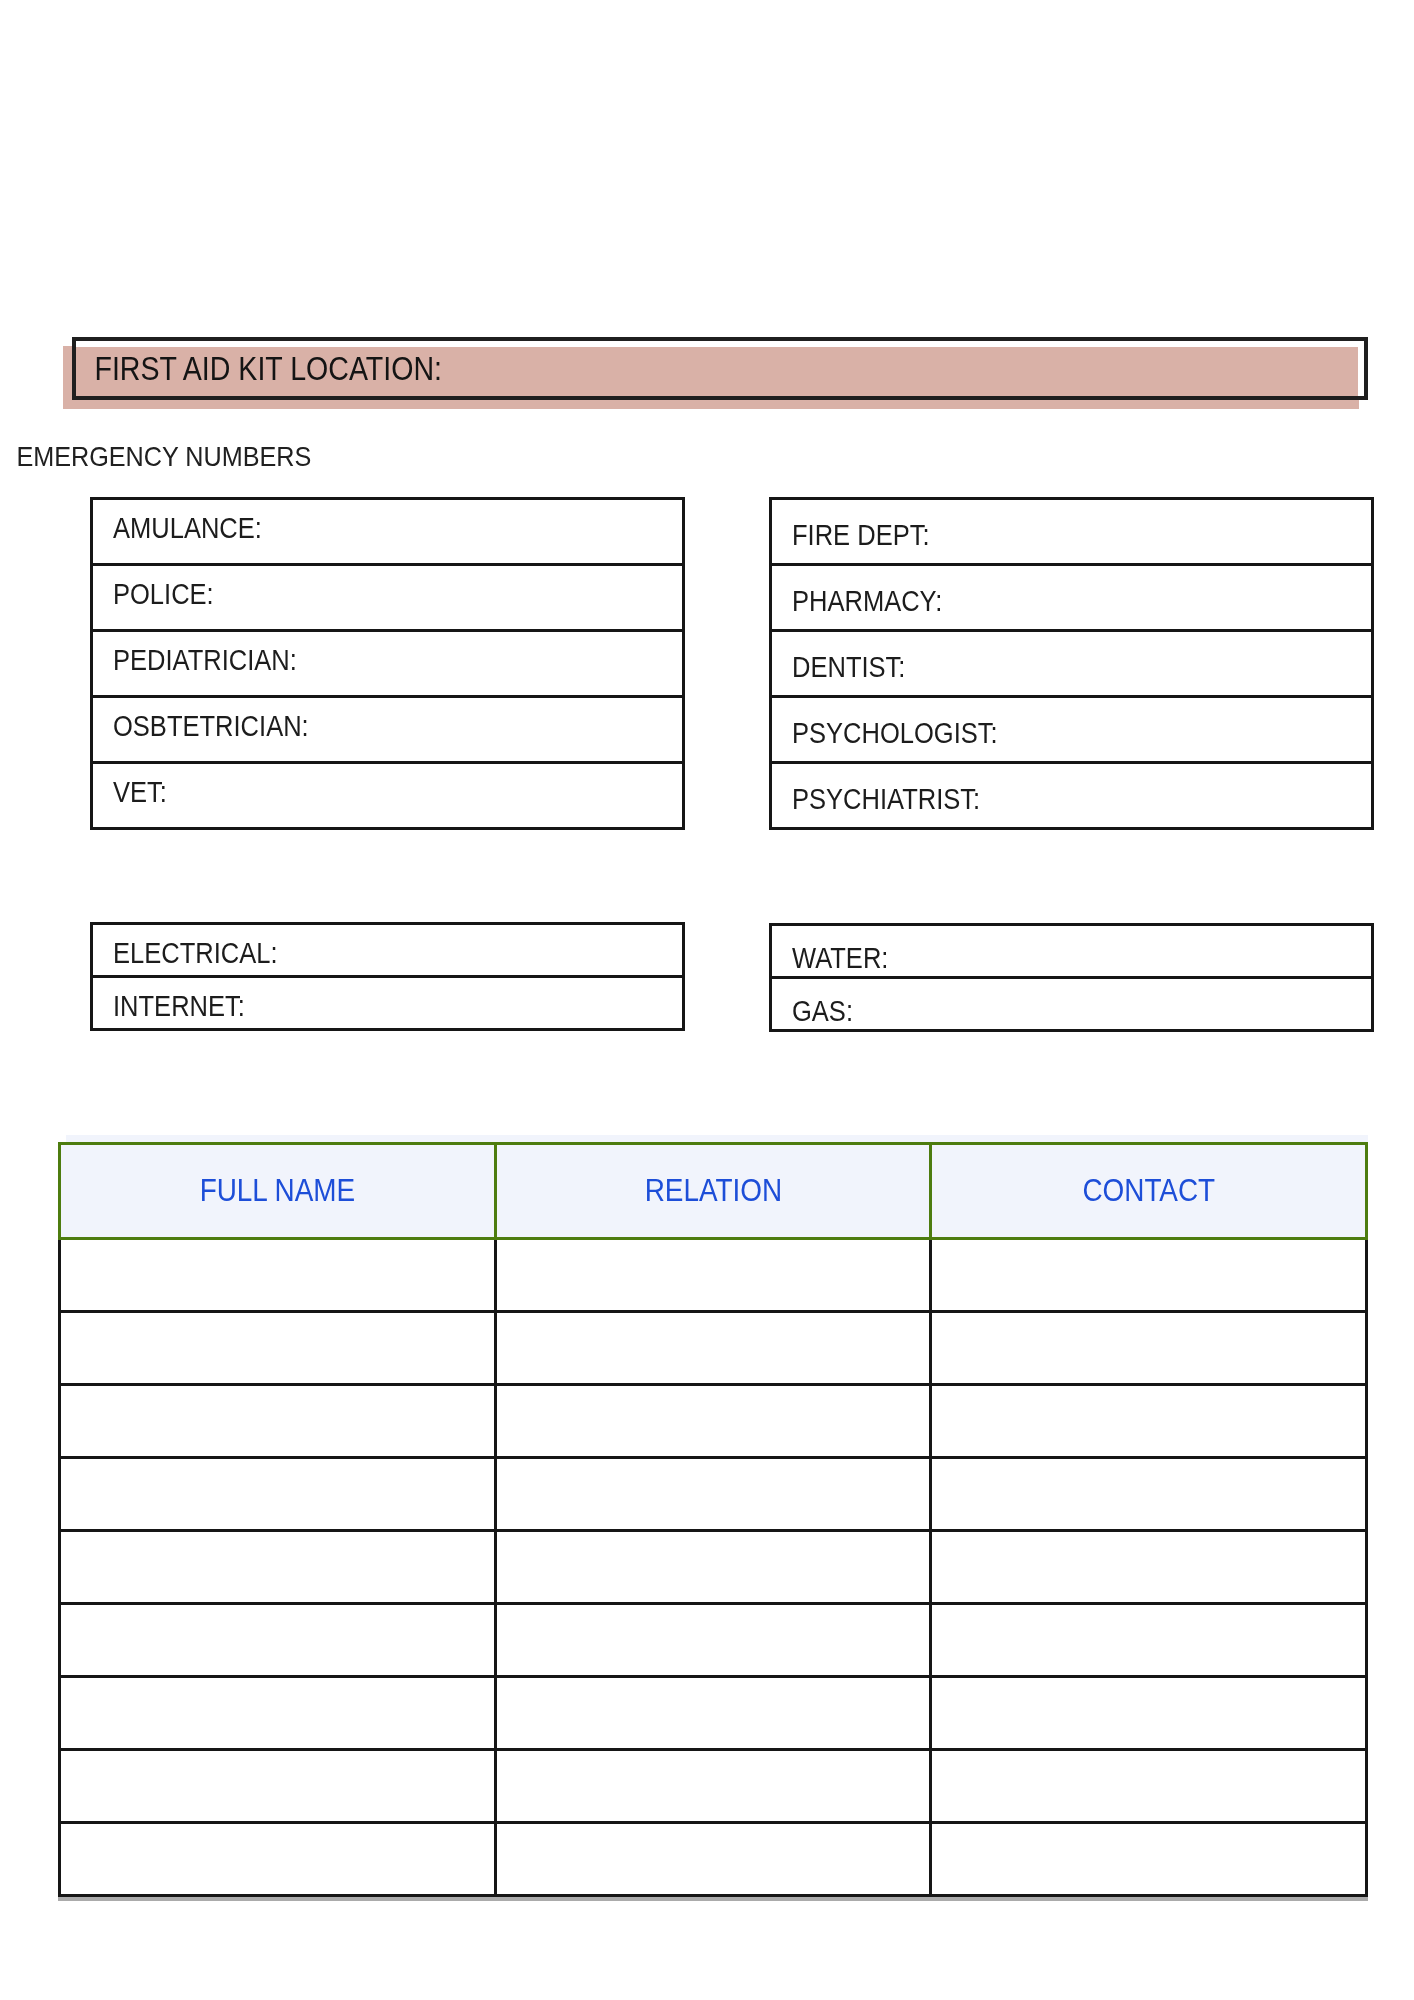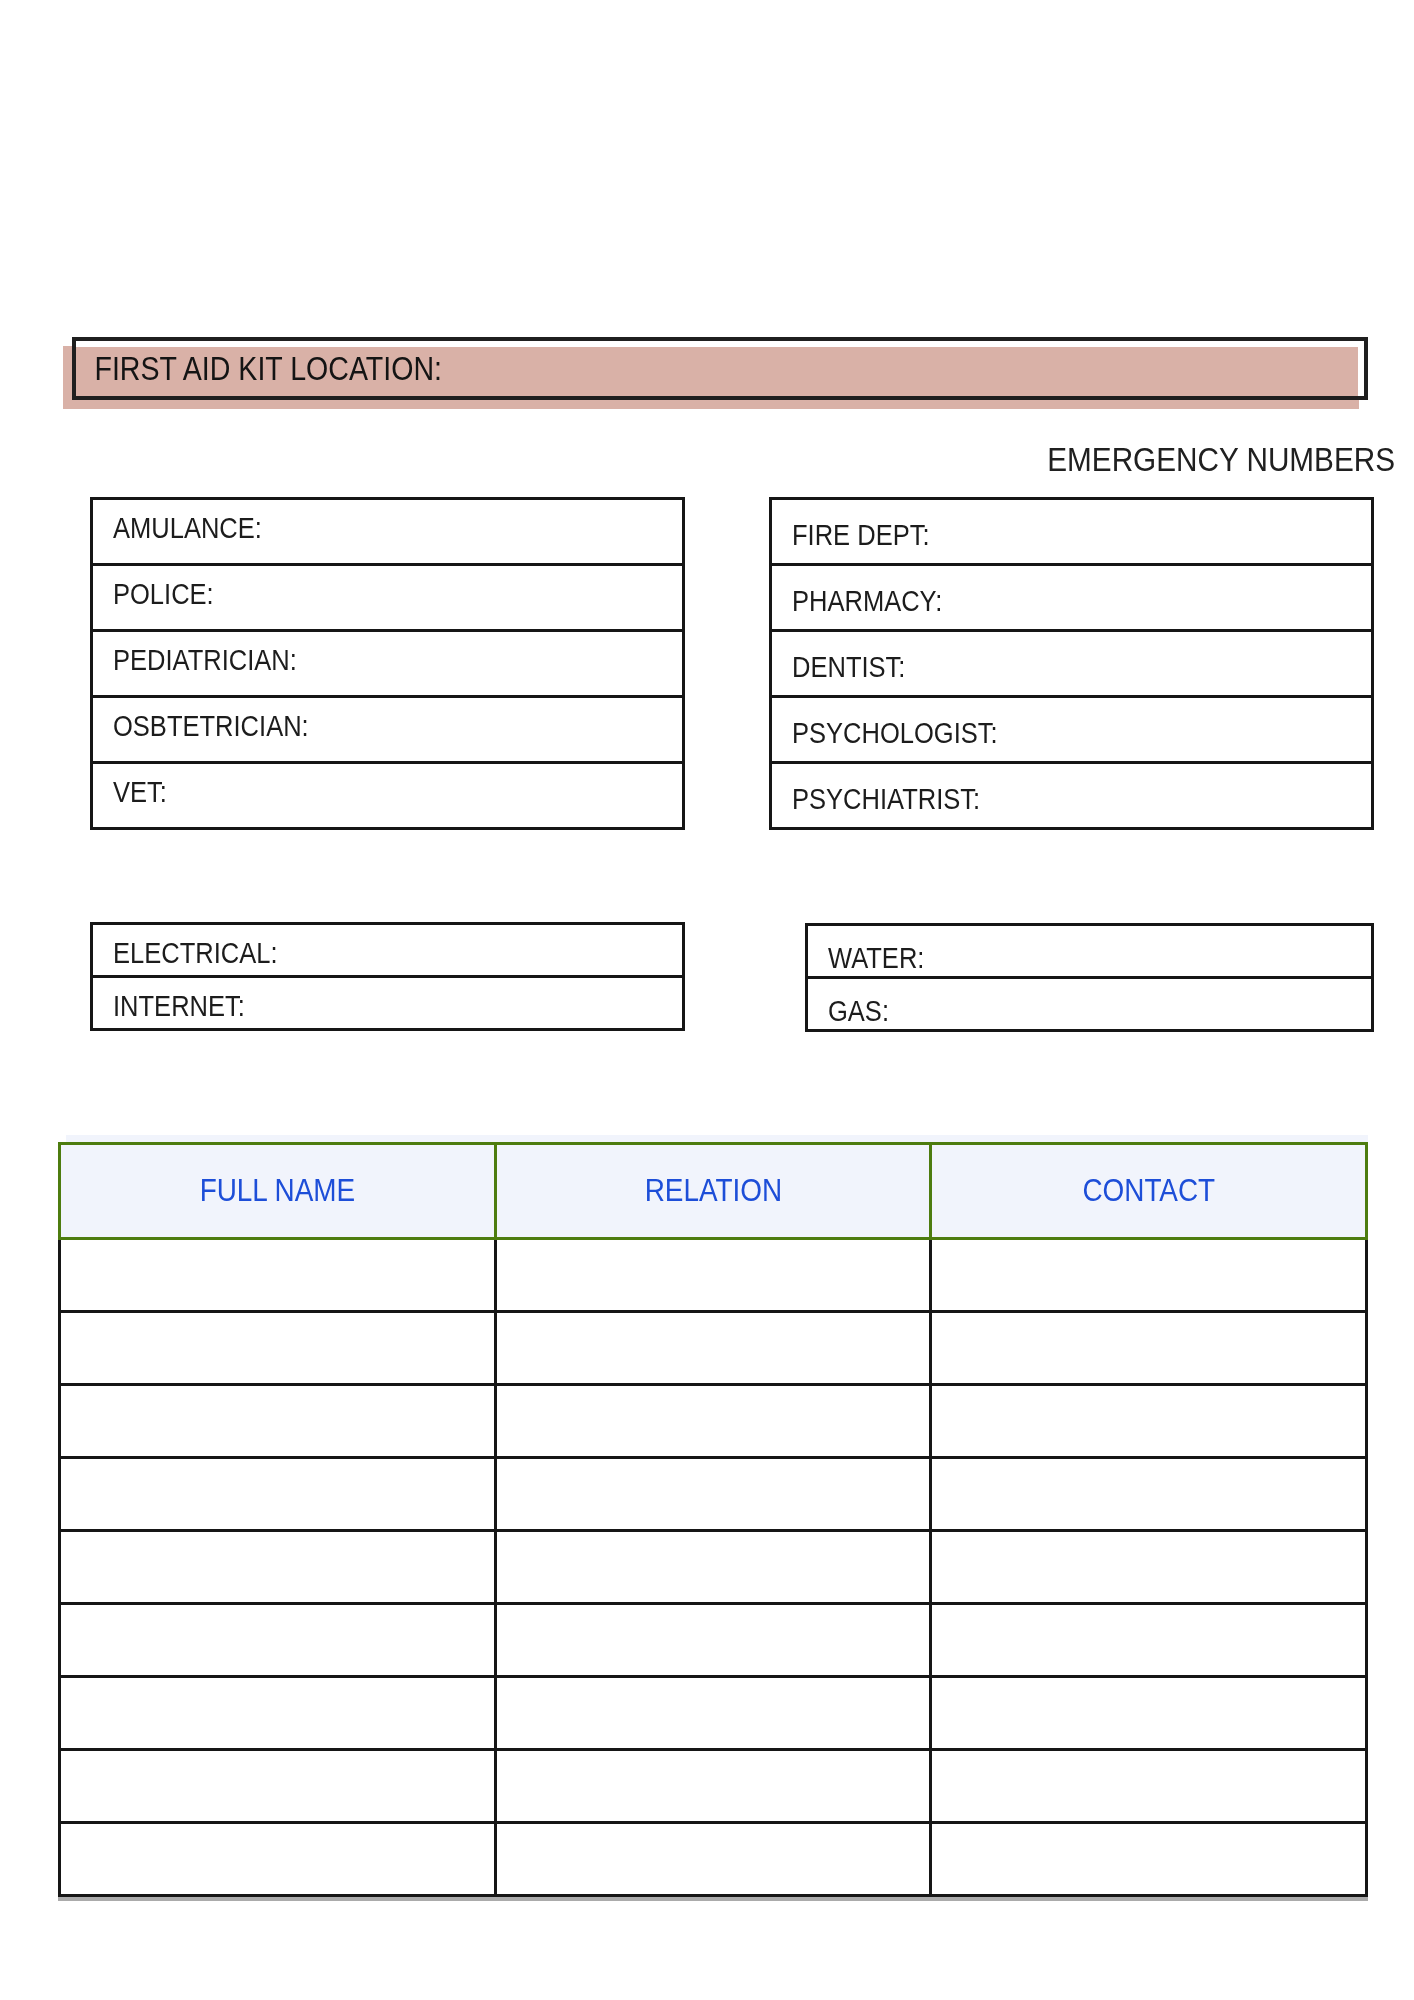--- a/index.html
+++ b/index.html
@@ -29,42 +29,42 @@
     box-shadow:-9px 9px 0 0 #d9b1a7, inset 0 6px 0 0 #ffffff, inset -6px 0 0 0 #ffffff;
     display:flex;align-items:center;
   }
   .firstaid-label{
     padding-left:22px;font-size:34px;color:#141414;white-space:nowrap;
     display:inline-block;transform:scaleX(0.84);transform-origin:left center;
   }
   .firstaid-input{flex:1;height:100%;}
   
   .en-heading{
-    position:absolute;top:441px;left:0;right:0;text-align:right;
-    font-size:33px;color:#202020;
+    position:absolute;top:441px;left:0;right:0;text-align:left;
+    font-size:28px;color:#202020;
   }
   .cond{display:inline-block;transform:scaleX(0.9);transform-origin:center center;white-space:nowrap;}
   .condl{display:inline-block;transform:scaleX(0.88);transform-origin:left center;white-space:nowrap;}
   
   .group{position:absolute;box-sizing:border-box;padding-left:32px;}
   .g-en-left  {left:58px; top:497px;width:627px;}
   .g-en-right {left:737px;top:497px;width:637px;}
   .g-ut-left  {left:58px; top:922px;width:627px;}
   .g-ut-right {left:737px;top:923px;width:637px;}
   .field-row{
     box-sizing:border-box;height:69px;background:#ffffff;
     border:3px solid #161616;margin-top:-3px;
     font-size:29px;color:#1c1c1c;
     padding:12px 0 0 20px;
   }
   .field-row:first-child{margin-top:0;}
   .g-en-right .field-row{padding-top:19px;}
   .g-ut-left .field-row,
   .g-ut-right .field-row{height:56px;}
-  .g-ut-right .field-row{padding-top:16px;margin-left:36px;}
+  .g-ut-right .field-row{padding-top:16px;}
   
   .table-wrap{position:absolute;left:58px;top:1142px;width:1310px;}
   .blue-bleed{
     position:absolute;top:-7px;left:8px;right:0;height:10px;
     background:#f1f4fc;z-index:0;
   }
   table.contacts{
     position:relative;z-index:1;
     width:100%;border-collapse:collapse;background:#ffffff;
     box-shadow:0 4px 0 0 #ababab;

